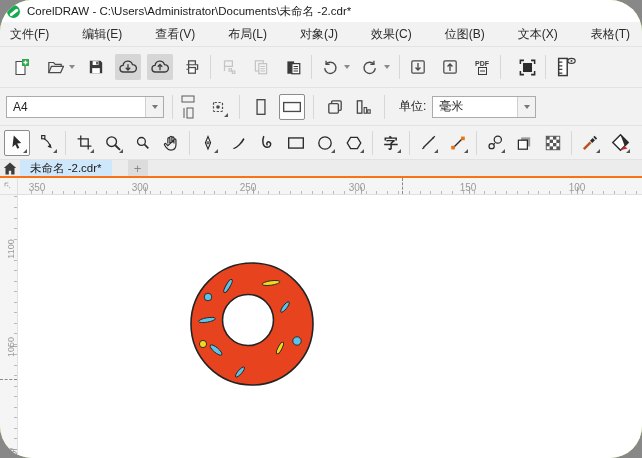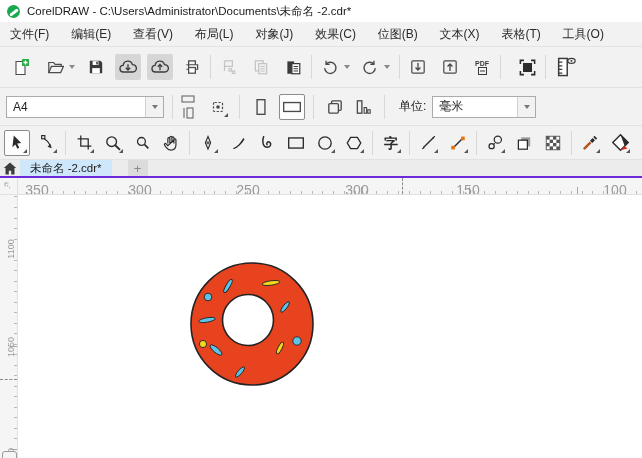--- a/index.html
+++ b/index.html
@@ -1,25 +1,25 @@
 <!DOCTYPE html>
 <html><head>
 <meta charset="utf-8">
 <style>
   html,body{margin:0;padding:0;background:#888;}
   #app{position:relative;width:642px;height:458px;background:#bef264;overflow:hidden;
-       font-family:"Liberation Sans","DejaVu Sans",sans-serif;color:#222;
+       font-family:"Liberation Sans","DejaVu Sans",sans-serif;color:#222;border-radius:32px;
        -webkit-font-smoothing:antialiased;}
   
   .titlebar{height:22px;background:#fff;display:flex;align-items:center;padding-left:7px;}
   .logo{width:13px;height:13px;border-radius:50%;background:#17a94d;position:relative;overflow:hidden;flex:0 0 auto;}
   .logo::after{content:"";position:absolute;left:2px;top:6px;width:10px;height:3px;background:#fff;border-radius:2px;transform:rotate(-38deg);}
   .titletext{font-size:11.5px;margin-left:7px;color:#1a1a1a;white-space:nowrap;}
   
-  .menubar{height:25px;background:#f2f2f2;display:flex;align-items:center;justify-content:space-between;padding:0 38px 0 10px;font-size:12px;color:#2a2a2a;border-bottom:1px solid #e4e4e4;box-sizing:border-box;}
+  .menubar{height:25px;background:#f2f2f2;display:flex;align-items:center;justify-content:space-between;padding:0 38px 0 10px;font-size:12px;color:#2a2a2a;border-bottom:1px solid #e4e4e4;box-sizing:border-box;gap:33px;}
   .menuitem{cursor:default;white-space:nowrap;}
   
   .row{background:#f2f2f2;display:flex;align-items:center;box-sizing:border-box;border-bottom:1px solid #e2e2e2;}
   .toolbar{height:41px;padding-left:8px;}
   .propbar{height:38px;padding-left:6px;}
   .toolrow{height:34px;padding-left:4px;}
   .sep{width:1px;height:24px;background:#d7d7d7;margin:0 5px;flex:0 0 auto;}
   .tbtn{width:26px;height:26px;display:flex;align-items:center;justify-content:center;position:relative;flex:0 0 auto;border:1px solid transparent;border-radius:2px;box-sizing:border-box;}
   .tbtn.pressed{background:#d6d6d6;}
   .tbtn.sel{background:#fdfdfd;border:1px solid #8c8c8c;}
@@ -33,28 +33,28 @@
   .combo .dd{width:17px;height:100%;display:flex;align-items:center;justify-content:center;border-left:1px solid #d0d0d0;background:#f2f2f2;}
   .dd i{width:0;height:0;border-left:3.5px solid transparent;border-right:3.5px solid transparent;border-top:4px solid #777;}
   .dimstack{display:flex;flex-direction:column;justify-content:center;gap:2px;margin-left:4px;}
   .dimrow{display:flex;align-items:center;height:16px;}
   .dimfield{width:66px;height:16px;background:#fff;border:1px solid #ababab;font-size:11px;display:flex;align-items:center;padding-left:4px;box-sizing:border-box;}
   .spin{height:16px;border:1px solid #ababab;border-left:none;background:#f4f4f4;display:flex;align-items:center;padding:0 3px;gap:4px;box-sizing:border-box;}
   .spin i{width:0;height:0;border-left:3px solid transparent;border-right:3px solid transparent;}
   .spin .dn{border-top:4px solid #888;} .spin .up{border-bottom:4px solid #888;}
   .unitlabel{font-size:12px;margin:0 6px 0 6px;white-space:nowrap;}
   
-  .tabrow{height:18px;background:#ececec;display:flex;align-items:stretch;border-bottom:2px solid #6d28d9;box-sizing:border-box;}
+  .tabrow{height:18px;background:#ececec;display:flex;align-items:stretch;border-bottom:2px solid #f97316;box-sizing:border-box;}
   .homebtn{width:20px;display:flex;align-items:center;justify-content:center;}
   .doctab{background:#cfe7fa;display:flex;align-items:center;padding:0 10px;font-size:11.5px;color:#1a1a1a;white-space:nowrap;}
   .newtab{width:20px;margin-left:16px;background:#dcdcdc;display:flex;align-items:center;justify-content:center;color:#8a8a8a;font-size:13px;}
   
   .hruler{position:relative;height:17px;background:#f5f5f5;border-bottom:1px solid #e0e0e0;box-sizing:border-box;overflow:hidden;}
   .hruler .corner{position:absolute;left:0;top:0;width:18px;height:17px;border-right:1px solid #e0e0e0;box-sizing:border-box;display:flex;align-items:center;justify-content:center;}
-  .hlabel{position:absolute;top:4px;font-size:14px;color:#9a9a9a;transform:translateX(-50%);}
+  .hlabel{position:absolute;top:4px;font-size:10px;color:#9a9a9a;transform:translateX(-50%);}
   .hticks{position:absolute;left:18px;right:0;bottom:0;height:7px;
      background:
        repeating-linear-gradient(90deg,transparent 0 107px,#a8a8a8 107px 108px),
        repeating-linear-gradient(90deg,transparent 0 9.8px,#b9b9b9 9.8px 10.8px) ;
      background-size:100% 7px,100% 3px;background-position:20px 0,3px 4px;background-repeat:repeat-x;}
   .hcursor{position:absolute;top:0;bottom:0;border-left:1px dashed #8a8a8a;}
   .main{position:relative;height:263px;display:flex;}
   .vruler{position:relative;width:18px;background:#f5f5f5;border-right:1px solid #e0e0e0;box-sizing:border-box;flex:0 0 auto;overflow:hidden;}
   .vlabel{position:absolute;left:1px;font-size:9px;color:#9a9a9a;transform:rotate(-90deg);transform-origin:center;white-space:nowrap;}
   .vticks{position:absolute;top:0;bottom:0;right:0;width:7px;
@@ -421,21 +421,21 @@
           <path d="M2 2h3.4M2 2v3.4" stroke="#b0b0b0" stroke-width="1.1"></path>
         </svg>
     </div>
     <div class="hticks"></div>
     <div id="hlabels">
         <span class="hlabel" style="left: 37px;">350</span>
         <span class="hlabel" style="left: 140px;">300</span>
         <span class="hlabel" style="left: 248px;">250</span>
         <span class="hlabel" style="left: 357px;">300</span>
         <span class="hlabel" style="left: 468px;">150</span>
-        <span class="hlabel" style="left: 577px; margin-left: 38px;">100</span>
+        <span class="hlabel" style="left: 577px;">100</span>
       </div>
     <div class="hcursor" style="left:402px"></div>
   </div>
 
   <div class="main">
     <div class="vruler">
       <div class="vticks"></div>
       <div id="vlabels">
           <span class="vlabel" style="top: 49px;">1100</span>
           <span class="vlabel" style="top: 147px;">1050</span>

